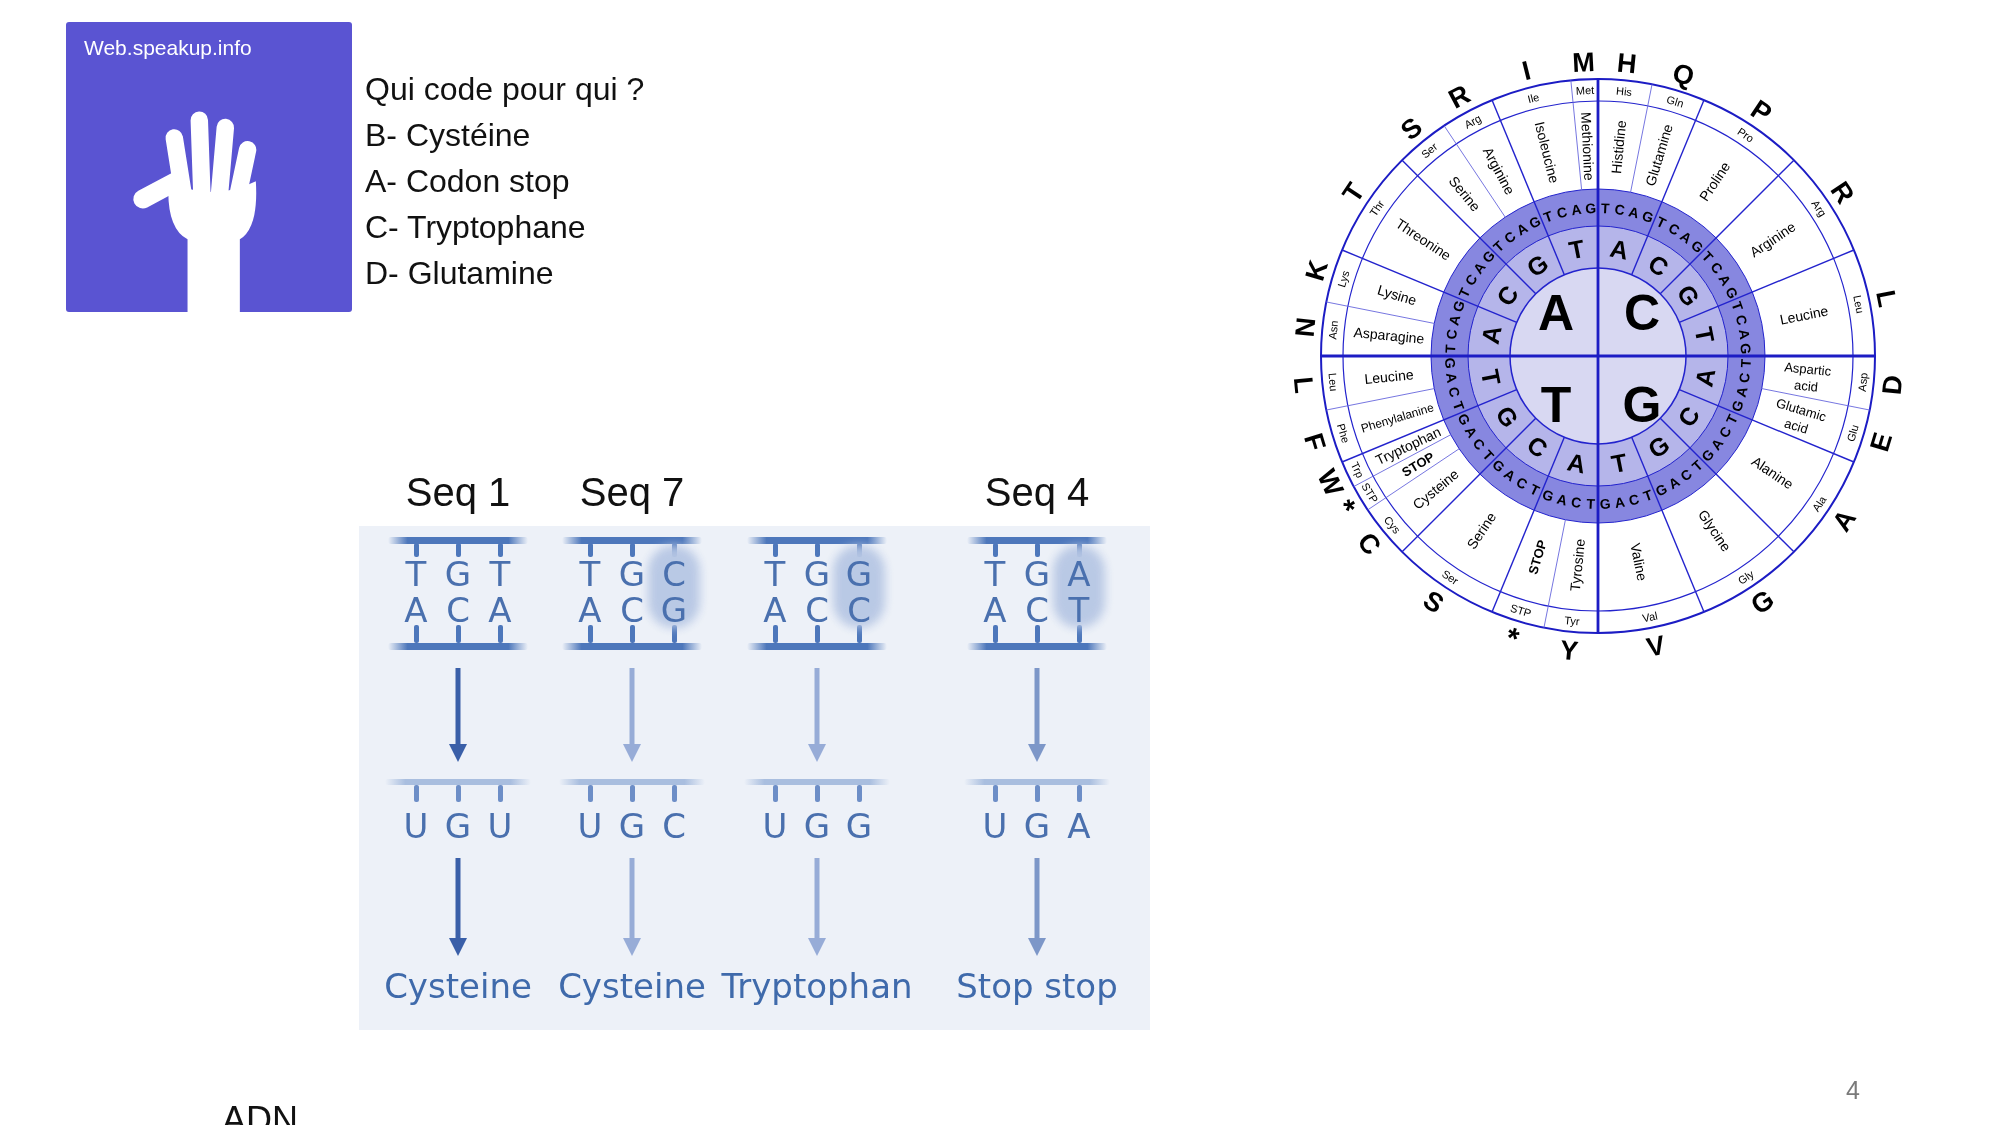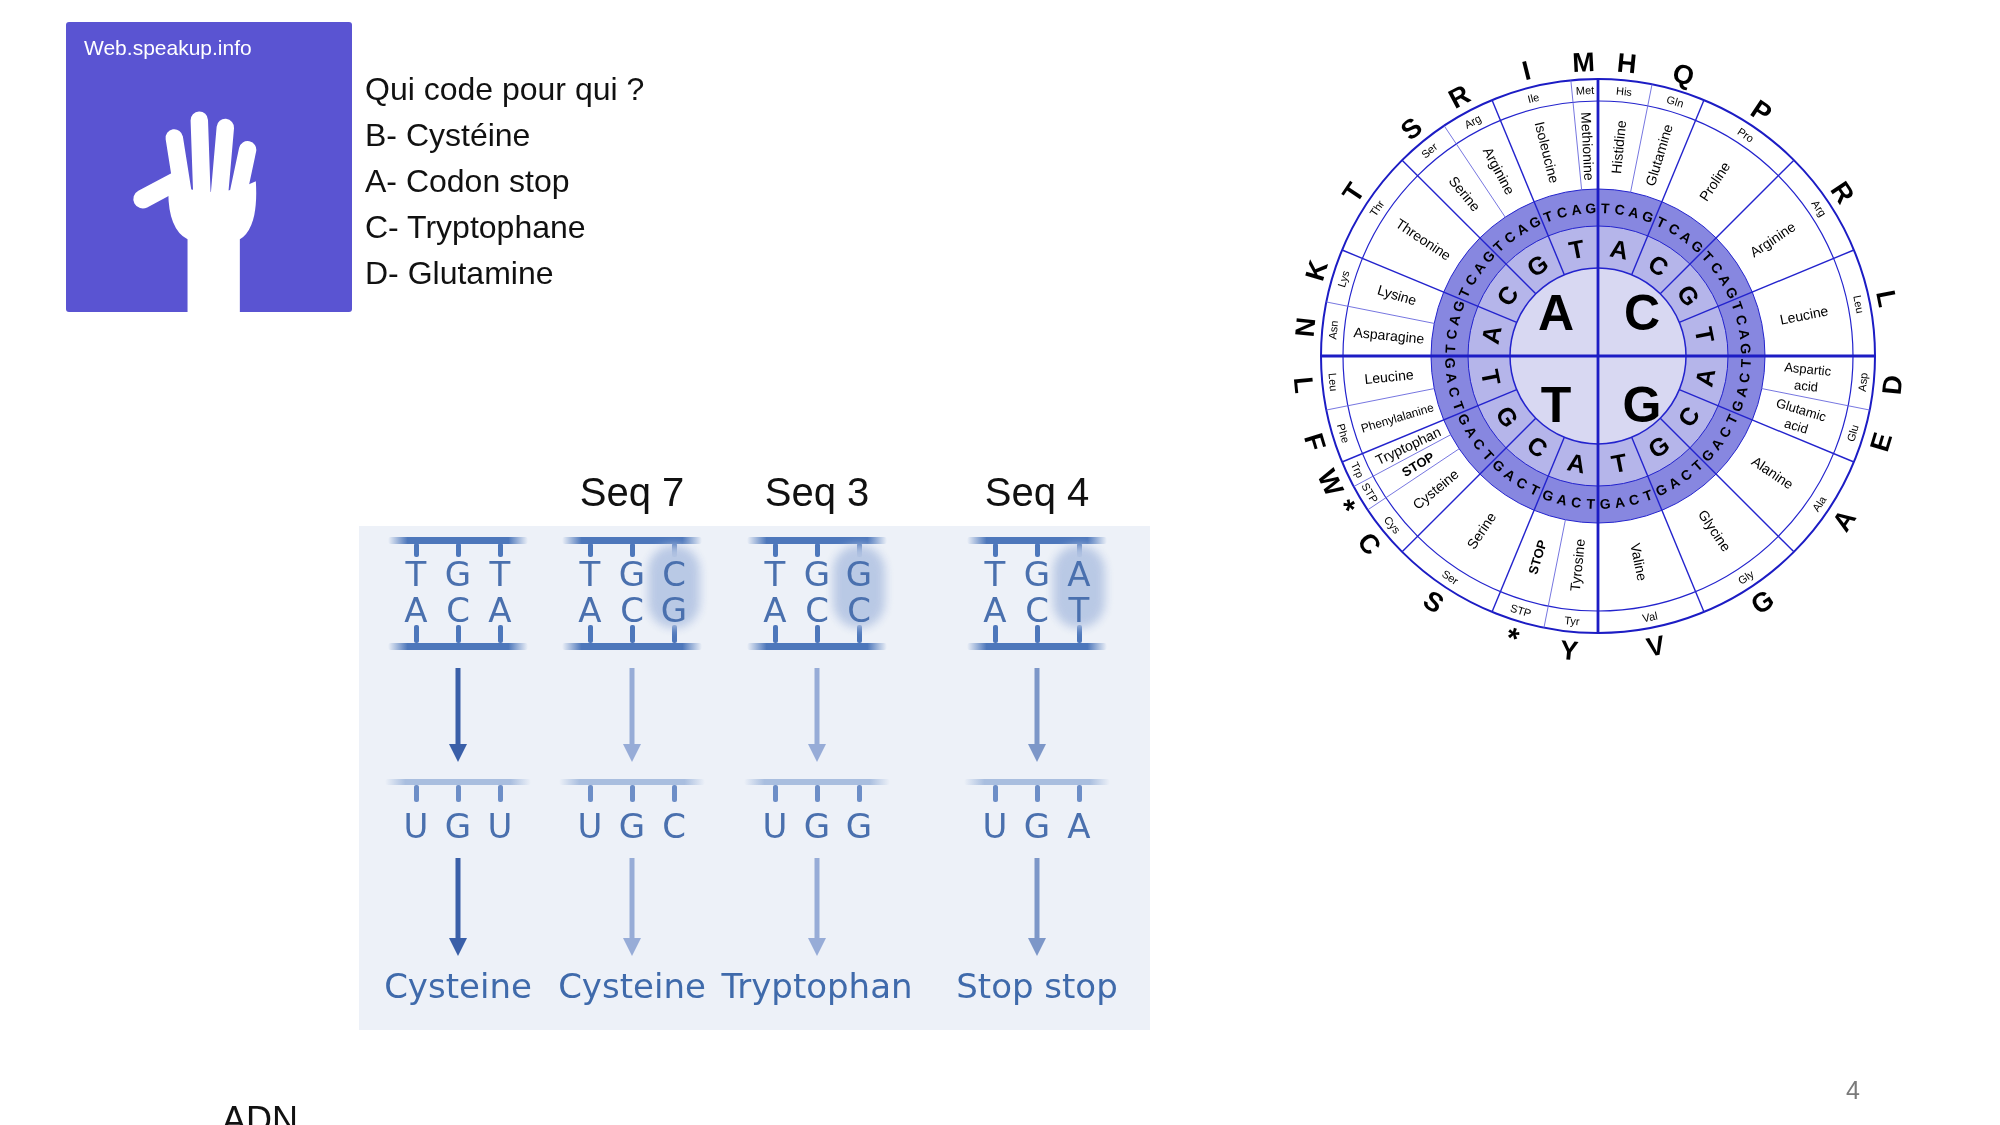--- a/index.html
+++ b/index.html
@@ -68,20 +68,21 @@
       <div class="q-option">C- Tryptophane</div>
       <div class="q-option">D- Glutamine</div>
     </div>
 </div>
 
 <div class="panel" style="background: rgb(237, 241, 248);">
   <div class="row-label" style="left:-169px;top:574px;">ADN</div>
 
   <div id="columns">
       <div class="seq-col" style="left: -11px;">
+        <div class="seq-header">Seq 1</div>
         <div class="comb-bar bar-dna" style="left: 40px; top: 11px; width: 140px;"></div>
         <div class="tooth" style="left: 66px; top: 17px; height: 14px;"></div>
         <div class="tooth" style="left: 108px; top: 17px; height: 14px;"></div>
         <div class="tooth" style="left: 150px; top: 17px; height: 14px;"></div>
         <div class="nt-row" style="top: 30px;">
           <div class="nt" style="left: 46px;">T</div>
           <div class="nt" style="left: 88px;">G</div>
           <div class="nt" style="left: 130px;">T</div>
         </div>
         <div class="nt-row" style="top: 66px;">
@@ -146,21 +147,20 @@
           <div class="nt" style="left: 88px;">G</div>
           <div class="nt" style="left: 130px;">C</div>
         </div>
         <div class="arrow" style="left: 97px; top: 330px;"><svg width="26" height="100">
             <line x1="13" y1="2" x2="13" y2="84" stroke="#97acd7" stroke-width="5"></line>
             <polygon points="13,100 4,82 22,82" fill="#97acd7"></polygon>
           </svg></div>
         <div class="result" style="left: -20px; top: 440px;">Cysteine</div>
       </div>
       <div class="seq-col" style="left: 348px;">
-        <div class="seq-header">Seq 3</div>
         <div class="blob" style="left: 126px; top: 19px;"></div>
         <div class="comb-bar bar-dna" style="left: 40px; top: 11px; width: 140px;"></div>
         <div class="tooth" style="left: 66px; top: 17px; height: 14px;"></div>
         <div class="tooth" style="left: 108px; top: 17px; height: 14px;"></div>
         <div class="tooth" style="left: 150px; top: 17px; height: 14px;"></div>
         <div class="nt-row" style="top: 30px;">
           <div class="nt" style="left: 46px;">T</div>
           <div class="nt" style="left: 88px;">G</div>
           <div class="nt" style="left: 130px;">G</div>
         </div>

